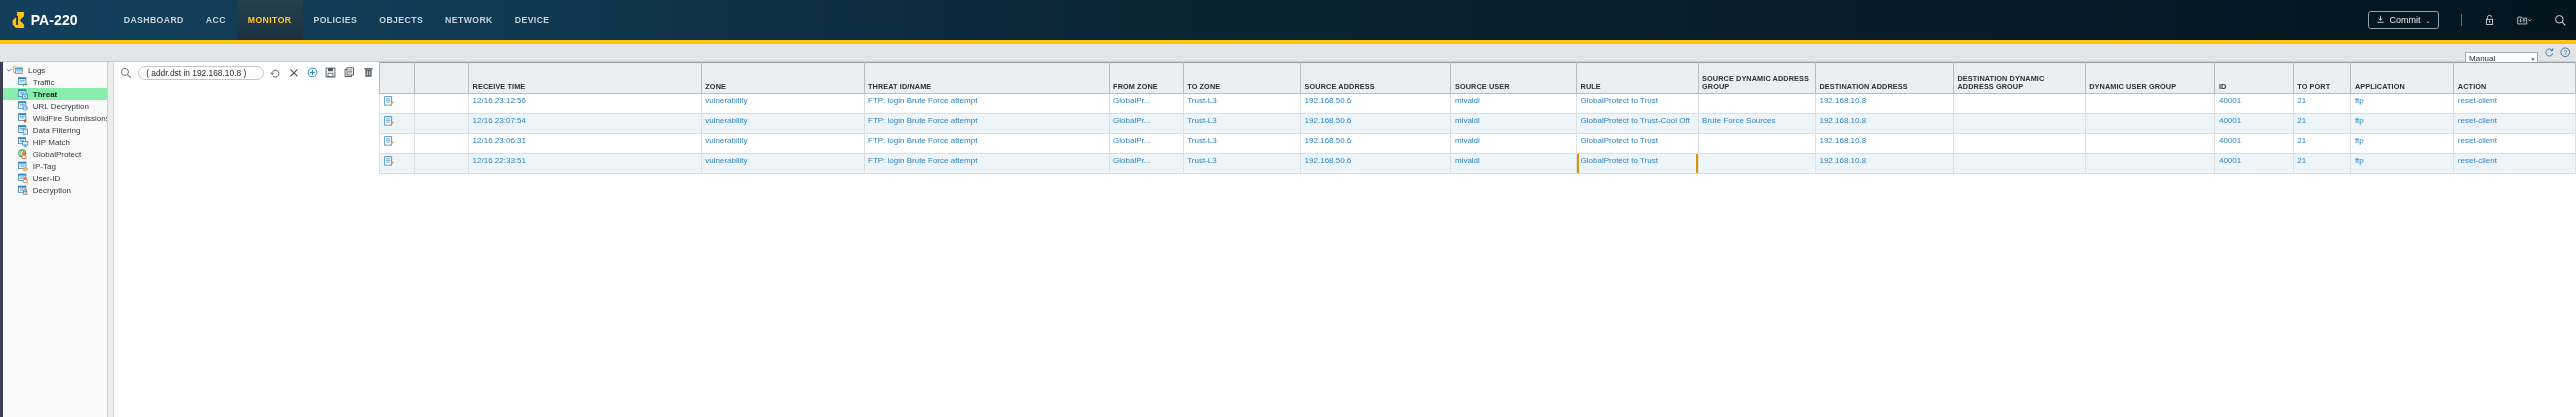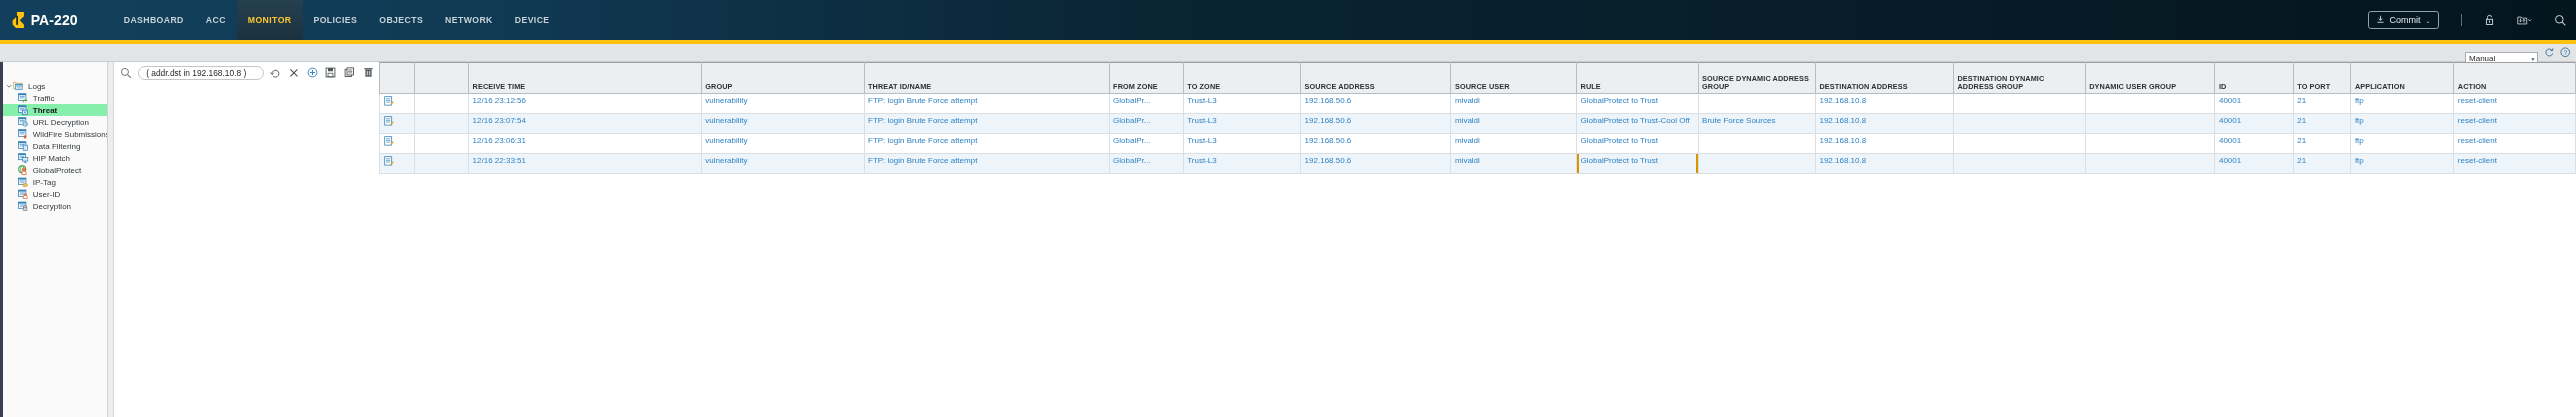--- a/index.html
+++ b/index.html
@@ -101,21 +101,21 @@
     flex: 0 0 108px;
     background: #fafafa;
     border-right: 0.7px solid #cfd2d4;
     position: relative;
     overflow: hidden;
   }
   .sidebar-edge {
     position: absolute; left: 0; top: 0; bottom: 0;
     width: 2.8px; background: #3a3f51;
   }
-  .tree { padding-top: 18px; }
+  .tree { padding-top: 2px; }
   .tnode {
     display: flex; align-items: center;
     height: 12px;
     font-size: 8px;
     color: #333a3f;
     cursor: pointer;
     padding-left: 4.2px;
     white-space: nowrap;
   }
   .tnode.child { padding-left: 18px; }
@@ -536,21 +536,21 @@
               <col style="width:38px">
             <col style="width:28px">
               <col style="width:50px">
               <col style="width:59px">
           </colgroup>
           <thead>
             <tr>
               <th></th>
               <th></th>
               <th>RECEIVE TIME</th>
-              <th>GROUP</th>
+              <th>ZONE</th>
               <th>THREAT ID/NAME</th>
               <th>FROM ZONE</th>
               <th>TO ZONE</th>
               <th>SOURCE ADDRESS</th>
               <th>SOURCE USER</th>
               <th>RULE</th>
               <th>SOURCE DYNAMIC ADDRESS GROUP</th>
               <th>DESTINATION ADDRESS</th>
               <th>DESTINATION DYNAMIC ADDRESS GROUP</th>
               <th>DYNAMIC USER GROUP</th>

